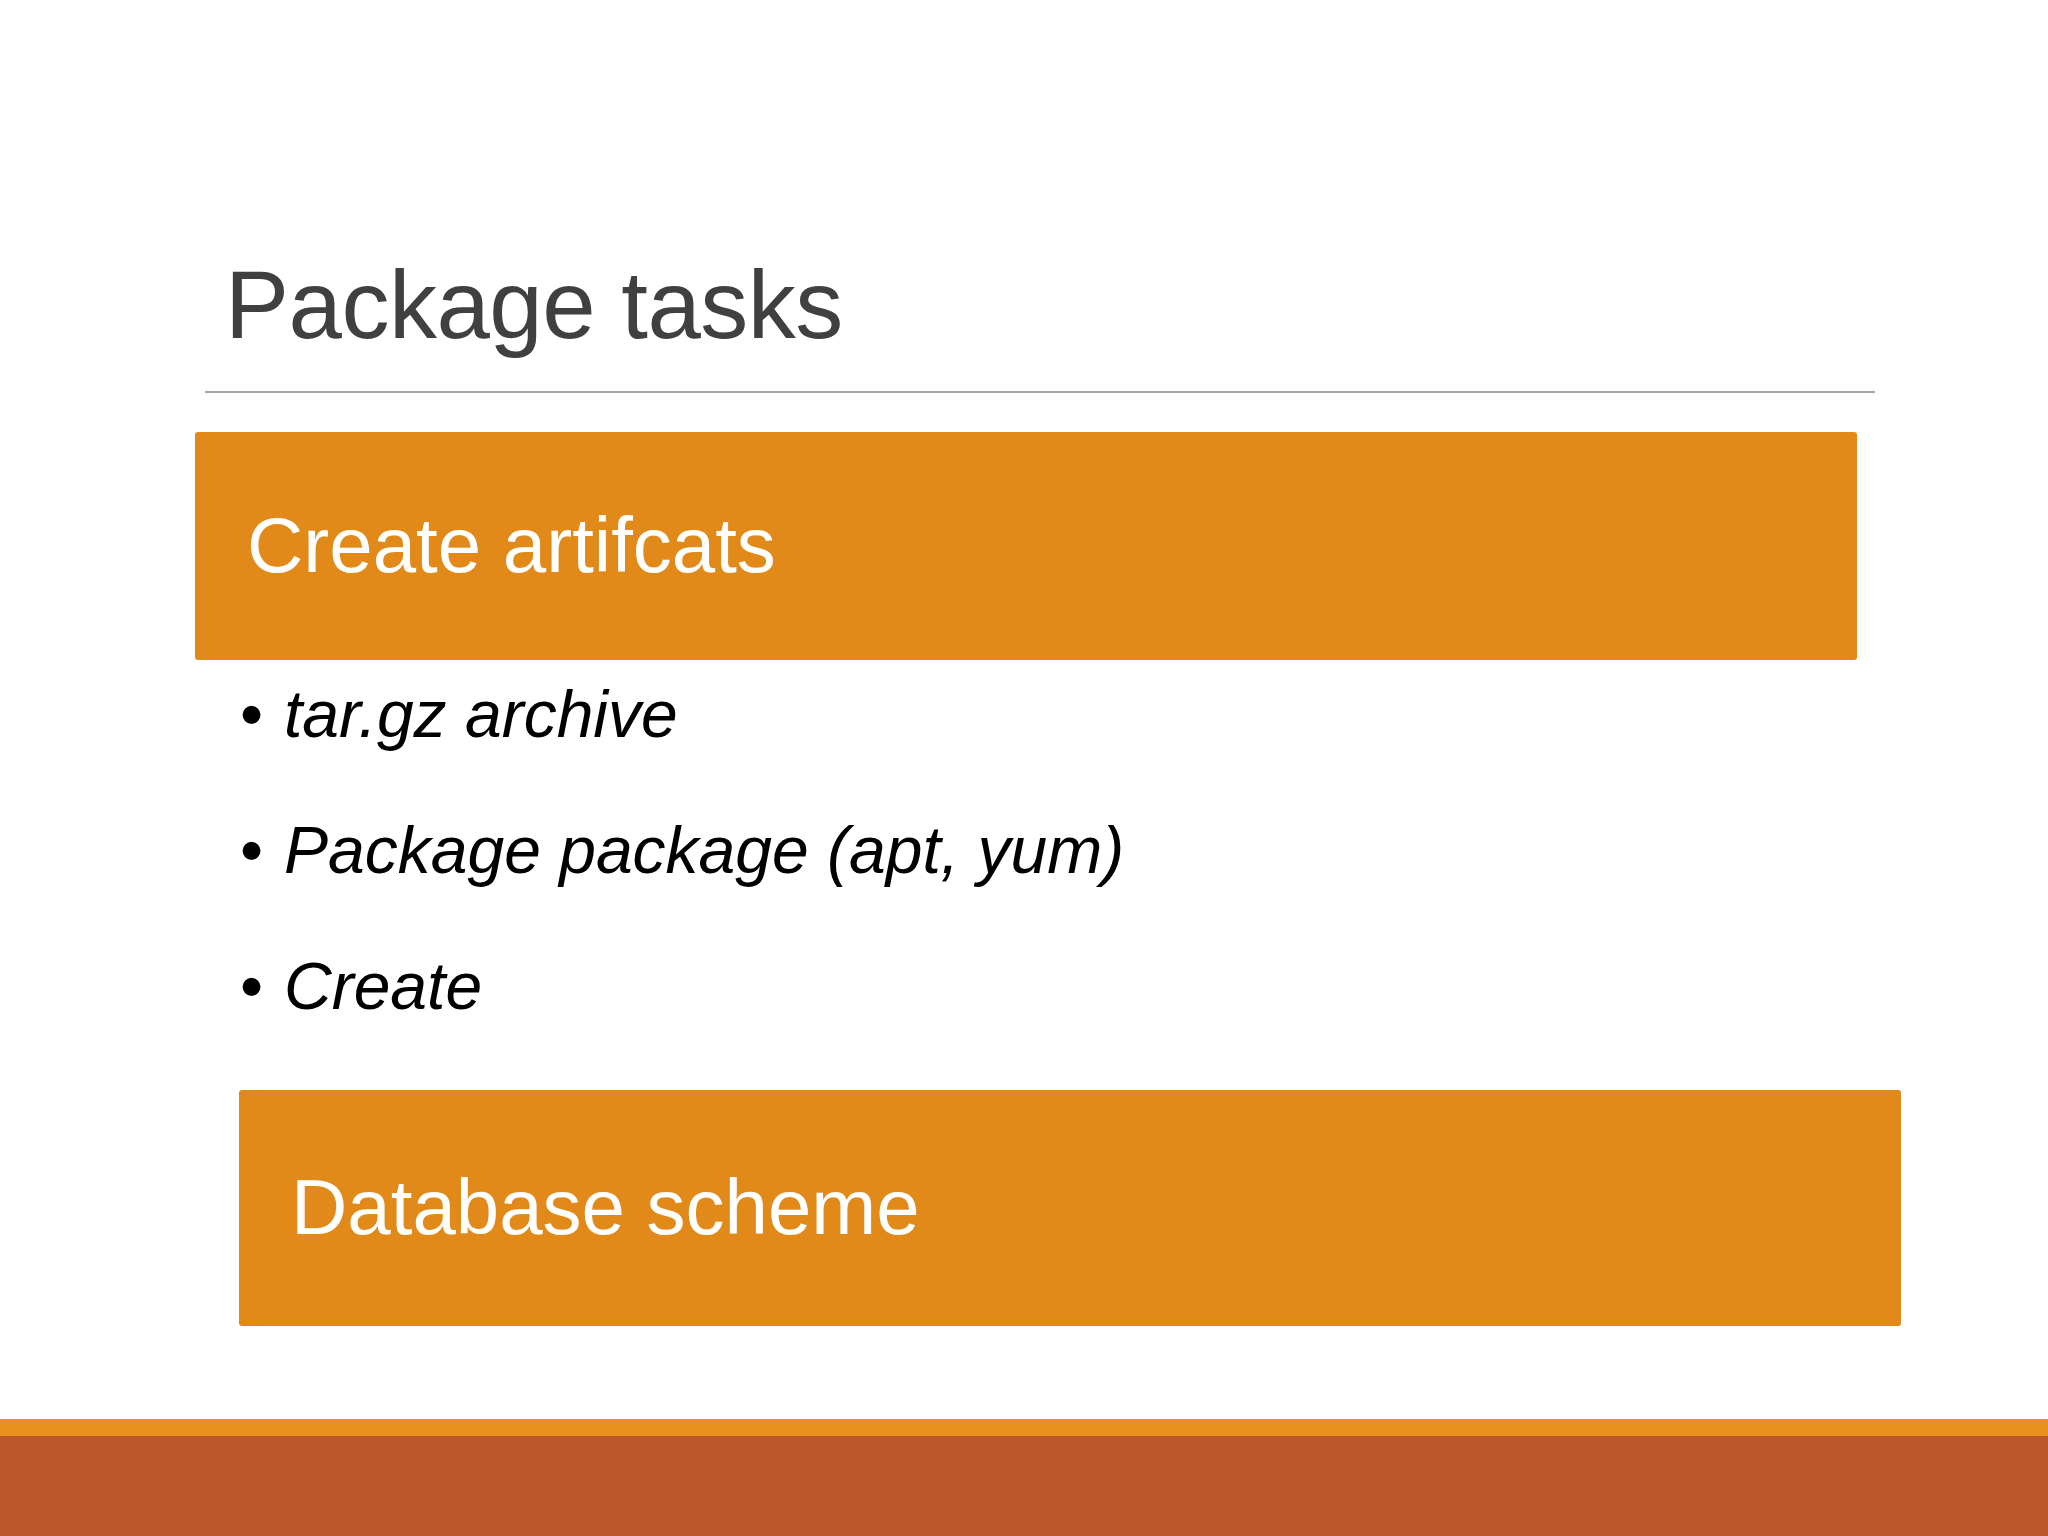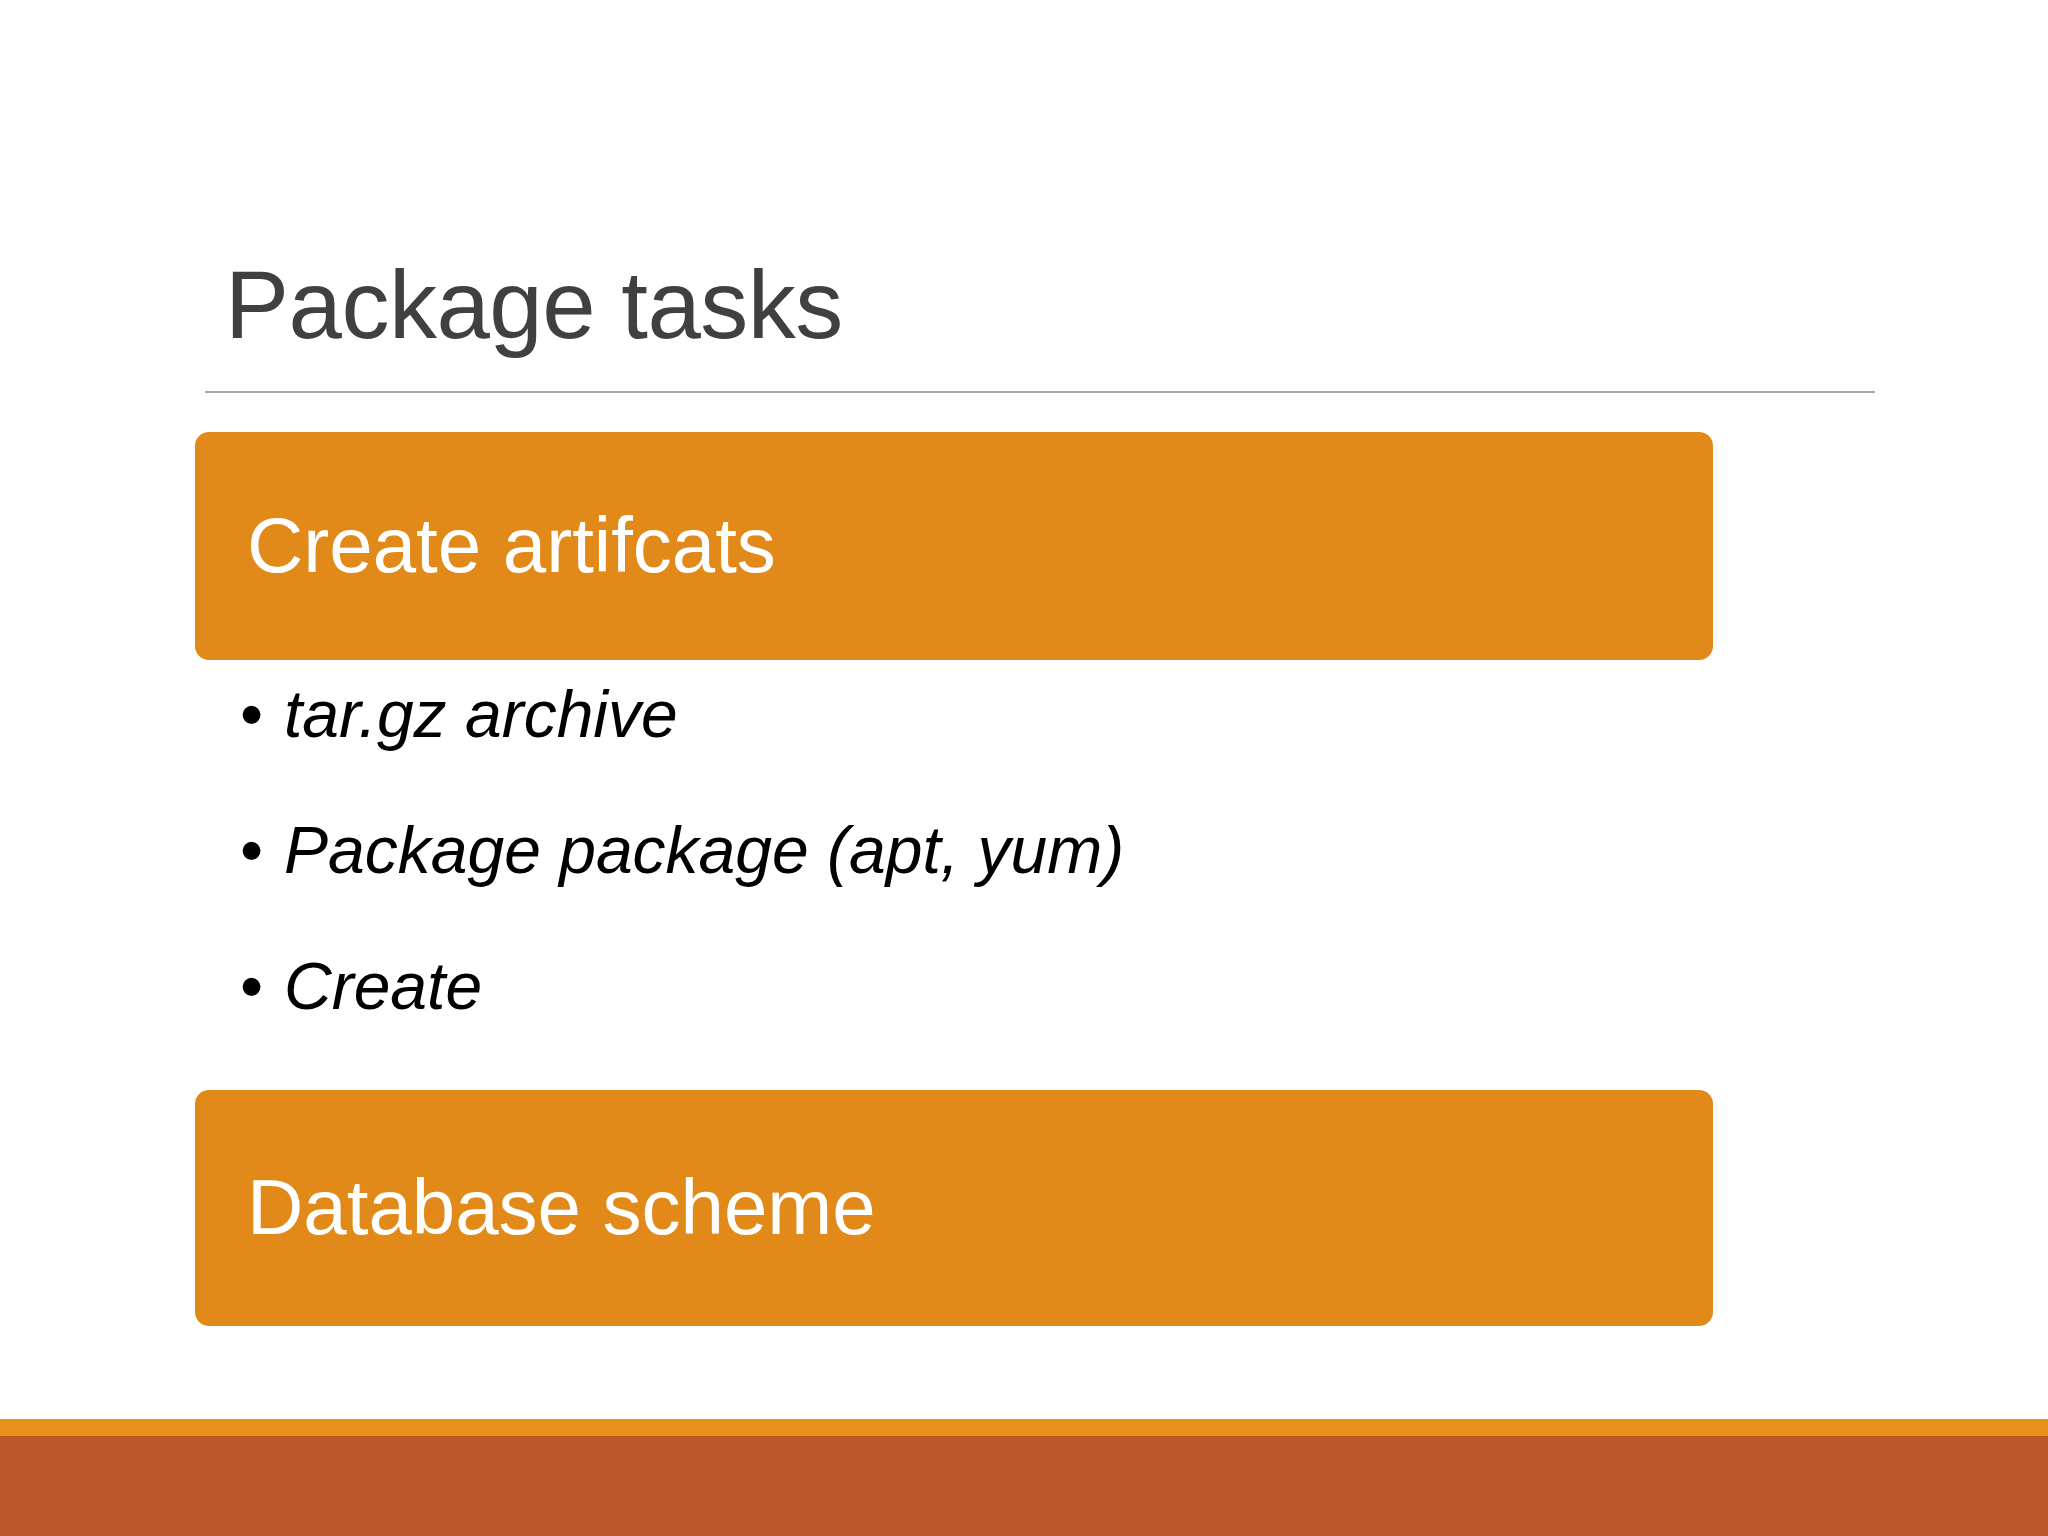--- a/index.html
+++ b/index.html
@@ -46,27 +46,27 @@
     right: 0;
     bottom: 0;
     height: 2px;
     background: #a6a6a6;
   }
 
   
   .banner {
     position: absolute;
     left: 195px;
-    width: 1518px;
+    width: 1662px;
     background: #e28a19;
-    border-radius: 14px;
+    border-radius: 3px;
     box-sizing: border-box;
   }
   .banner-1 { top: 432px; height: 228px; }
-  .banner-2 { top: 1090px; height: 236px; }
+  .banner-2 { top: 1090px; height: 236px; margin-left: 44px; }
   .banner-label {
     position: absolute;
     left: 52px;
     top: 50%;
     transform: translateY(-50%);
     margin: 0;
     font-family: "Liberation Sans", sans-serif;
     font-size: 78px;
     font-weight: 400;
     line-height: 1.05;

